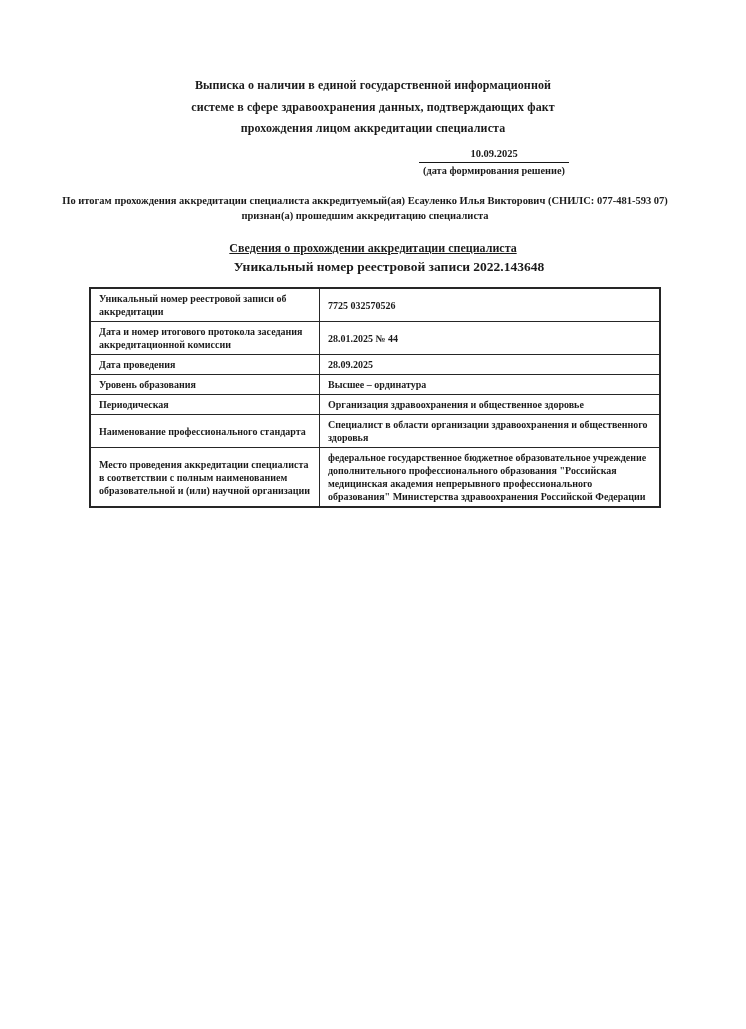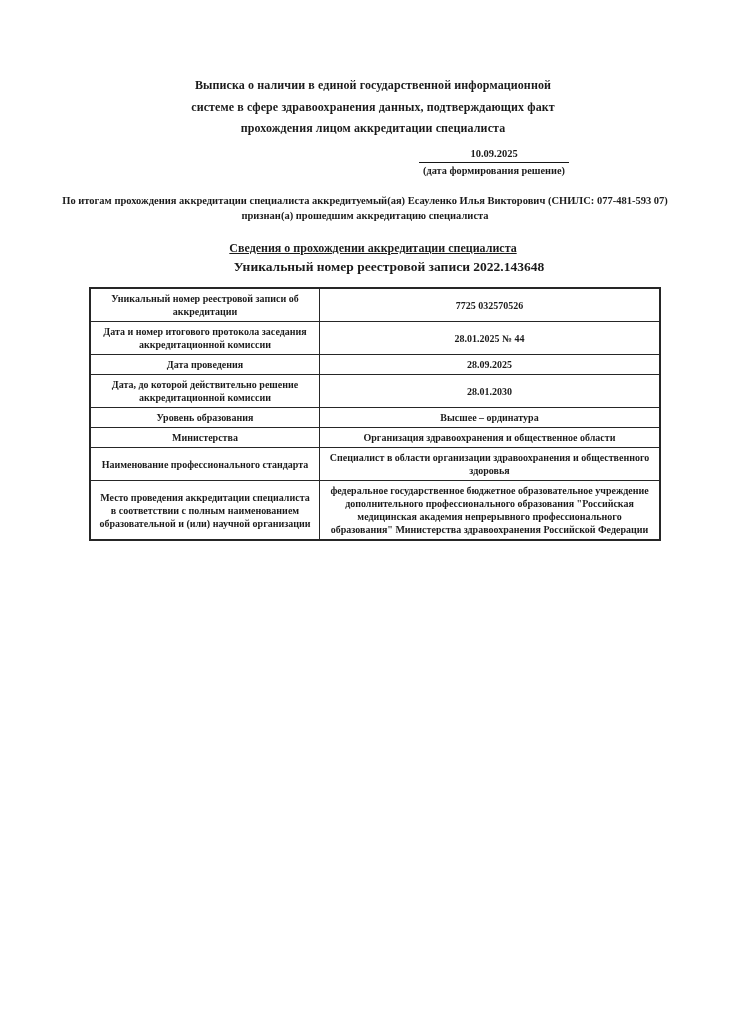--- a/index.html
+++ b/index.html
@@ -75,21 +75,20 @@
     padding-left: 32px;
   }
   table.acc-table {
     position: absolute;
     top: 287px;
     left: 89px;
     width: 567px;
     border-collapse: collapse;
     table-layout: fixed;
     border: 2px solid #262626;
-    text-align: center;
   }
   table.acc-table td {
     border: 1px solid #262626;
     font-size: 10px;
     line-height: 13px;
     padding: 3px 8px;
     vertical-align: middle;
     font-weight: 700;
     word-wrap: break-word;
   }
@@ -127,31 +126,27 @@
         <td class="col-value">7725 032570526</td>
       </tr>
       <tr class="r-tall">
         <td class="col-label">Дата и номер итогового протокола заседания аккредитационной комиссии</td>
         <td class="col-value">28.01.2025 № 44</td>
       </tr>
       <tr class="r-short">
         <td class="col-label">Дата проведения</td>
         <td class="col-value">28.09.2025</td>
       </tr>
-      <tr class="r-tall">
-        <td class="col-label">Дата, до которой действительно решение аккредитационной комиссии</td>
-        <td class="col-value">28.01.2030</td>
-      </tr>
       <tr class="r-short">
         <td class="col-label">Уровень образования</td>
         <td class="col-value">Высшее – ординатура</td>
       </tr>
       <tr class="r-short">
-        <td class="col-label">Министерства</td>
-        <td class="col-value">Организация здравоохранения и общественное области</td>
+        <td class="col-label">Периодическая</td>
+        <td class="col-value">Организация здравоохранения и общественное здоровье</td>
       </tr>
       <tr class="r-tall">
         <td class="col-label">Наименование профессионального стандарта</td>
         <td class="col-value">Специалист в области организации здравоохранения и общественного здоровья</td>
       </tr>
       <tr>
         <td class="col-label">Место проведения аккредитации специалиста в соответствии с полным наименованием образовательной и (или) научной организации</td>
         <td class="col-value">федеральное государственное бюджетное образовательное учреждение дополнительного профессионального образования "Российская медицинская академия непрерывного профессионального образования" Министерства здравоохранения Российской Федерации</td>
       </tr>
     </tbody>

